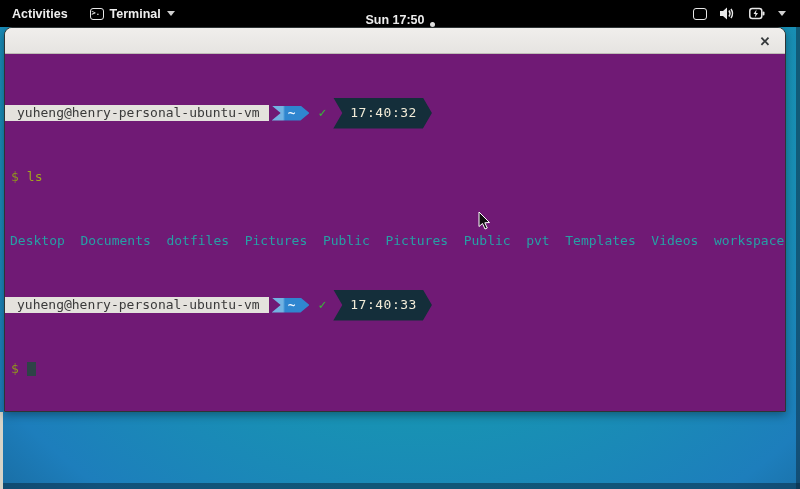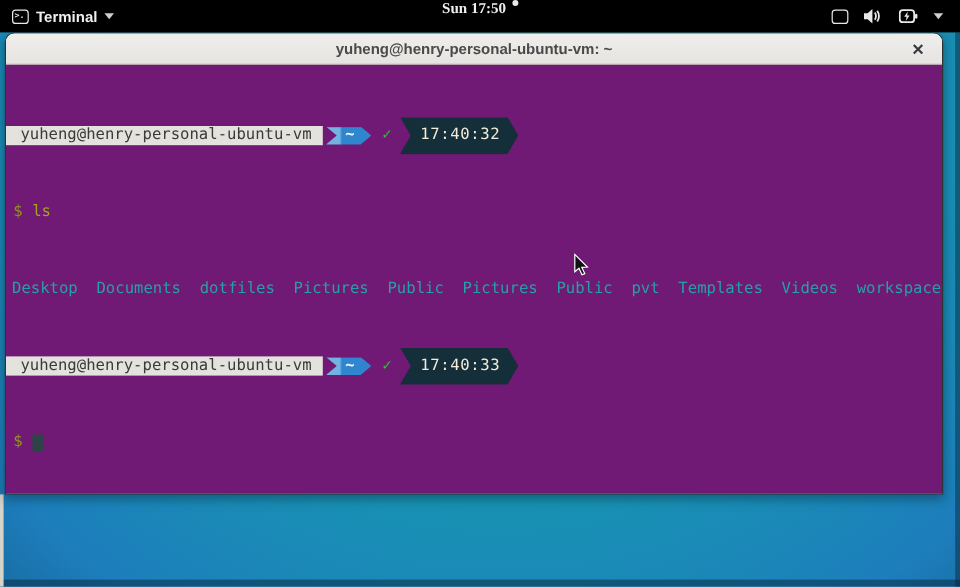--- a/index.html
+++ b/index.html
@@ -39,23 +39,22 @@
     font-size: 7px; font-weight: bold; line-height: 1; padding-left: 1px;
     color: #e8e8e8; font-family: "DejaVu Sans Mono", monospace;
   }
   .caret-down {
     width: 0; height: 0; border-left: 4px solid transparent;
     border-right: 4px solid transparent; border-top: 5px solid #cfcfcf;
     display: inline-block;
   }
   .clock-wrap {
     position: absolute; left: 0; top: 0; width: 100%; height: 27px;
-    display: flex; align-items: flex-start; justify-content: center; gap: 5px;
+    display: flex; align-items: flex-end; justify-content: center; gap: 5px;
     pointer-events: none;
-    font-family: Liberation Serif, serif;
   }
   .clock-wrap > * { pointer-events: auto; }
   .notif-dot { width: 5px; height: 5px; border-radius: 50%; background: #e8e8e8; }
   .status-area {
     margin-left: auto; display: flex; align-items: center; gap: 13px;
     padding-right: 14px; height: 100%;
   }
   .screen-glyph { width: 14px; height: 12px; border: 1.7px solid #e8e8e8; border-radius: 3px; }
 
   
@@ -124,20 +123,21 @@
   .mouse-cursor { position: absolute; left: 478px; top: 211px; }
 </style>
 </head>
 <body>
 
 <div class="desktop-bottom-shade"></div>
 <div class="desktop-right-shade"></div>
 <div class="desktop-left-sliver"></div>
 
 <div class="topbar">
+  <div class="activities">Activities</div>
   <div class="appmenu">
     <span class="term-glyph">&gt;.</span>
     <span>Terminal</span>
     <span class="caret-down"></span>
   </div>
   <div class="clock-wrap">
     <span>Sun 17:50</span>
     <span class="notif-dot"></span>
   </div>
   <div class="status-area">
@@ -151,21 +151,20 @@
       <rect x="0.8" y="1.5" width="12" height="10" rx="2.5" fill="none" stroke="#e8e8e8" stroke-width="1.5"></rect>
       <rect x="13.5" y="4.5" width="2" height="4" rx="1" fill="#e8e8e8"></rect>
       <polygon points="7.5,2.5 4.5,7 6.5,7 5.8,10.5 9,6 7,6" fill="#e8e8e8"></polygon>
     </svg>
     <span class="caret-down"></span>
   </div>
 </div>
 
 <div class="window">
   <div class="titlebar">
-    <span>yuheng@henry-personal-ubuntu-vm: ~</span>
     <span class="close-btn">✕</span>
   </div>
 
   <div class="term-body">
     
     <div class="trow">
       <span class="seg-user">yuheng@henry-personal-ubuntu-vm</span>
       <span class="seg-cwd">~</span>
       <span class="seg-check">✓</span>
       <span class="seg-time">17:40:32</span>

